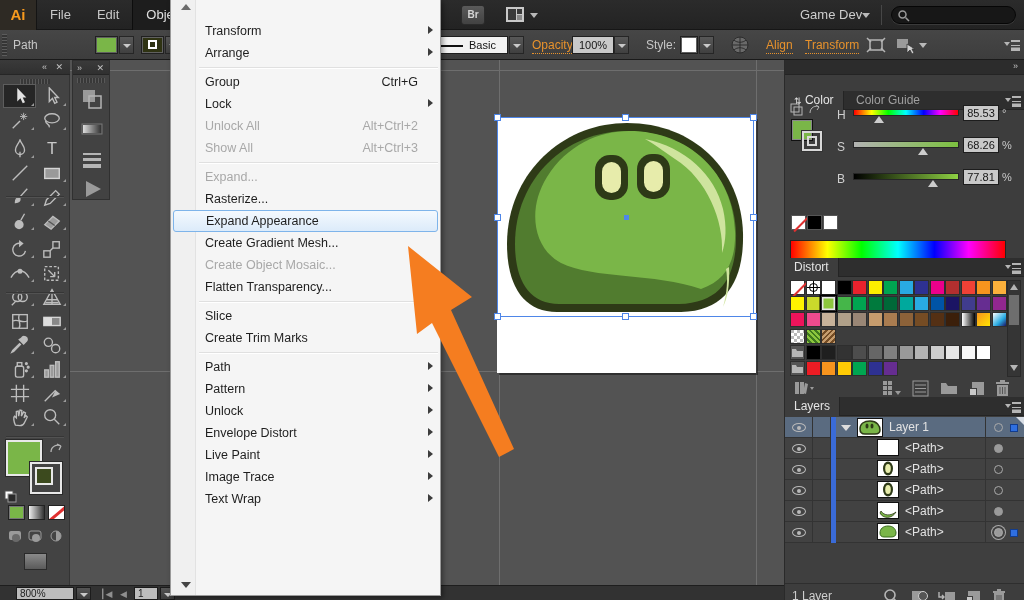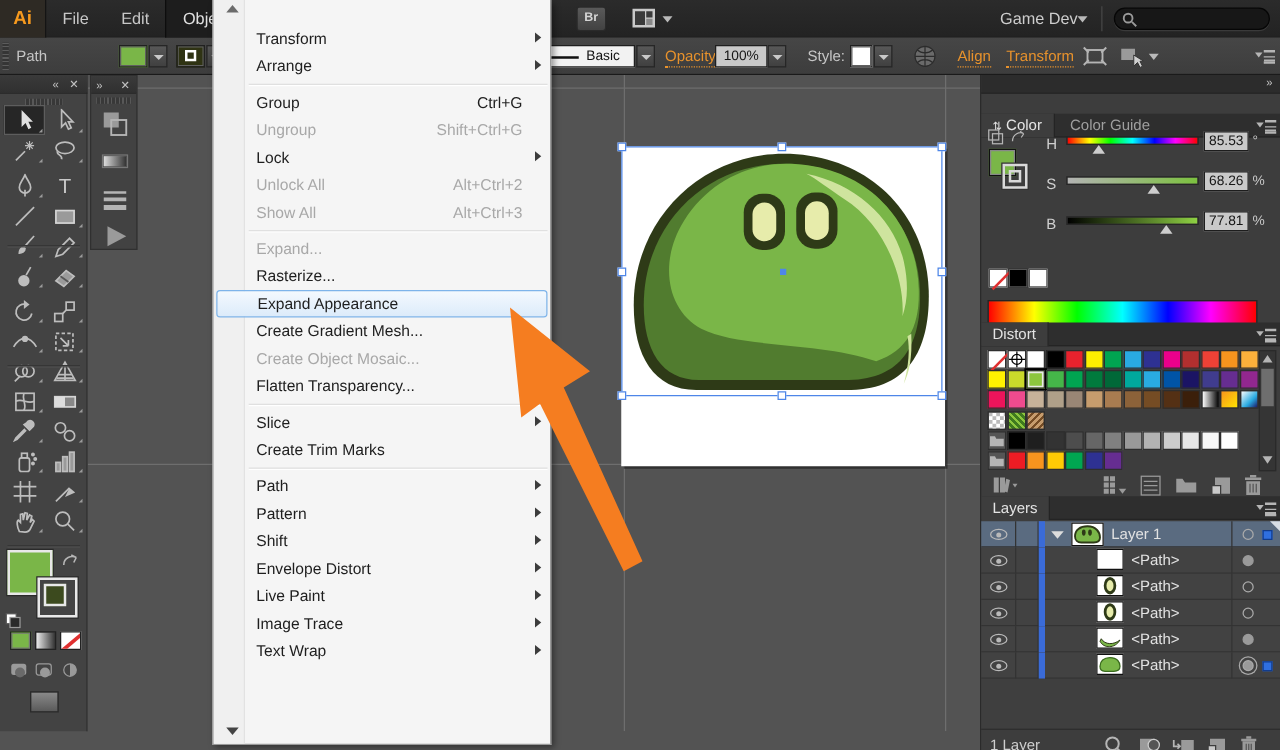--- a/index.html
+++ b/index.html
@@ -681,47 +681,54 @@
             <rect x="3" y="5" width="10" height="10" fill="#9a9a9a"></rect>
             <rect x="2" y="3" width="12" height="2" fill="#9a9a9a"></rect>
             <rect x="6" y="1" width="4" height="2" fill="#9a9a9a"></rect>
             <path d="M6 7 V13 M8 7 V13 M10 7 V13" stroke="#555"></path>
           </svg>
       </div>
 
     </div>
   </div>
 
+  <div id="statusbar" class="abs">
+    <div class="st-box" style="left:16px;width:58px">800%</div>
+    <div class="st-dd" style="left:76px"></div>
+    <div class="nav-g" style="left:100px">┃◀</div>
+    <div class="nav-g" style="left:120px">◀</div>
+    <div class="st-box" style="left:134px;width:24px">1</div>
+    <div class="st-dd" style="left:160px"></div>
+  </div>
 
   <div id="obj-menu" class="abs">
     <div class="gutter"></div>
     <div id="menu-scroll-up" class="abs"></div>
     <div id="menu-list">
         <div class="mi"><span>Transform</span><span class="sub"></span></div>
         <div class="mi"><span>Arrange</span><span class="sub"></span></div>
         <div class="msep"></div>
         <div class="mi"><span>Group</span><span class="sc">Ctrl+G</span></div>
-        <div class="mi disabled"><span>Ungroup</span><span class="sc">Shift+Ctrl+G</span></div>
         <div class="mi"><span>Lock</span><span class="sub"></span></div>
         <div class="mi disabled"><span>Unlock All</span><span class="sc">Alt+Ctrl+2</span></div>
         <div class="mi disabled"><span>Show All</span><span class="sc">Alt+Ctrl+3</span></div>
         <div class="msep"></div>
         <div class="mi disabled"><span>Expand...</span></div>
         <div class="mi"><span>Rasterize...</span></div>
         <div class="mi hl"><span>Expand Appearance</span></div>
         <div class="mi"><span>Create Gradient Mesh...</span></div>
         <div class="mi disabled"><span>Create Object Mosaic...</span></div>
         <div class="mi"><span>Flatten Transparency...</span></div>
         <div class="msep"></div>
         <div class="mi"><span>Slice</span><span class="sub"></span></div>
         <div class="mi"><span>Create Trim Marks</span></div>
         <div class="msep"></div>
         <div class="mi"><span>Path</span><span class="sub"></span></div>
         <div class="mi"><span>Pattern</span><span class="sub"></span></div>
-        <div class="mi"><span>Shift</span><span class="sub"></span></div>
+        <div class="mi"><span>Unlock</span><span class="sub"></span></div>
         <div class="mi"><span>Envelope Distort</span><span class="sub"></span></div>
         <div class="mi"><span>Live Paint</span><span class="sub"></span></div>
         <div class="mi"><span>Image Trace</span><span class="sub"></span></div>
         <div class="mi"><span>Text Wrap</span><span class="sub"></span></div>
       </div>
     <div id="menu-scroll-dn" class="abs"></div>
   </div>
 
   <svg id="arrow-svg" class="abs">
     <polygon points="408,246 472,297 451,310 514,449 499,457 432,323 417,334" fill="#f57d20"></polygon>

